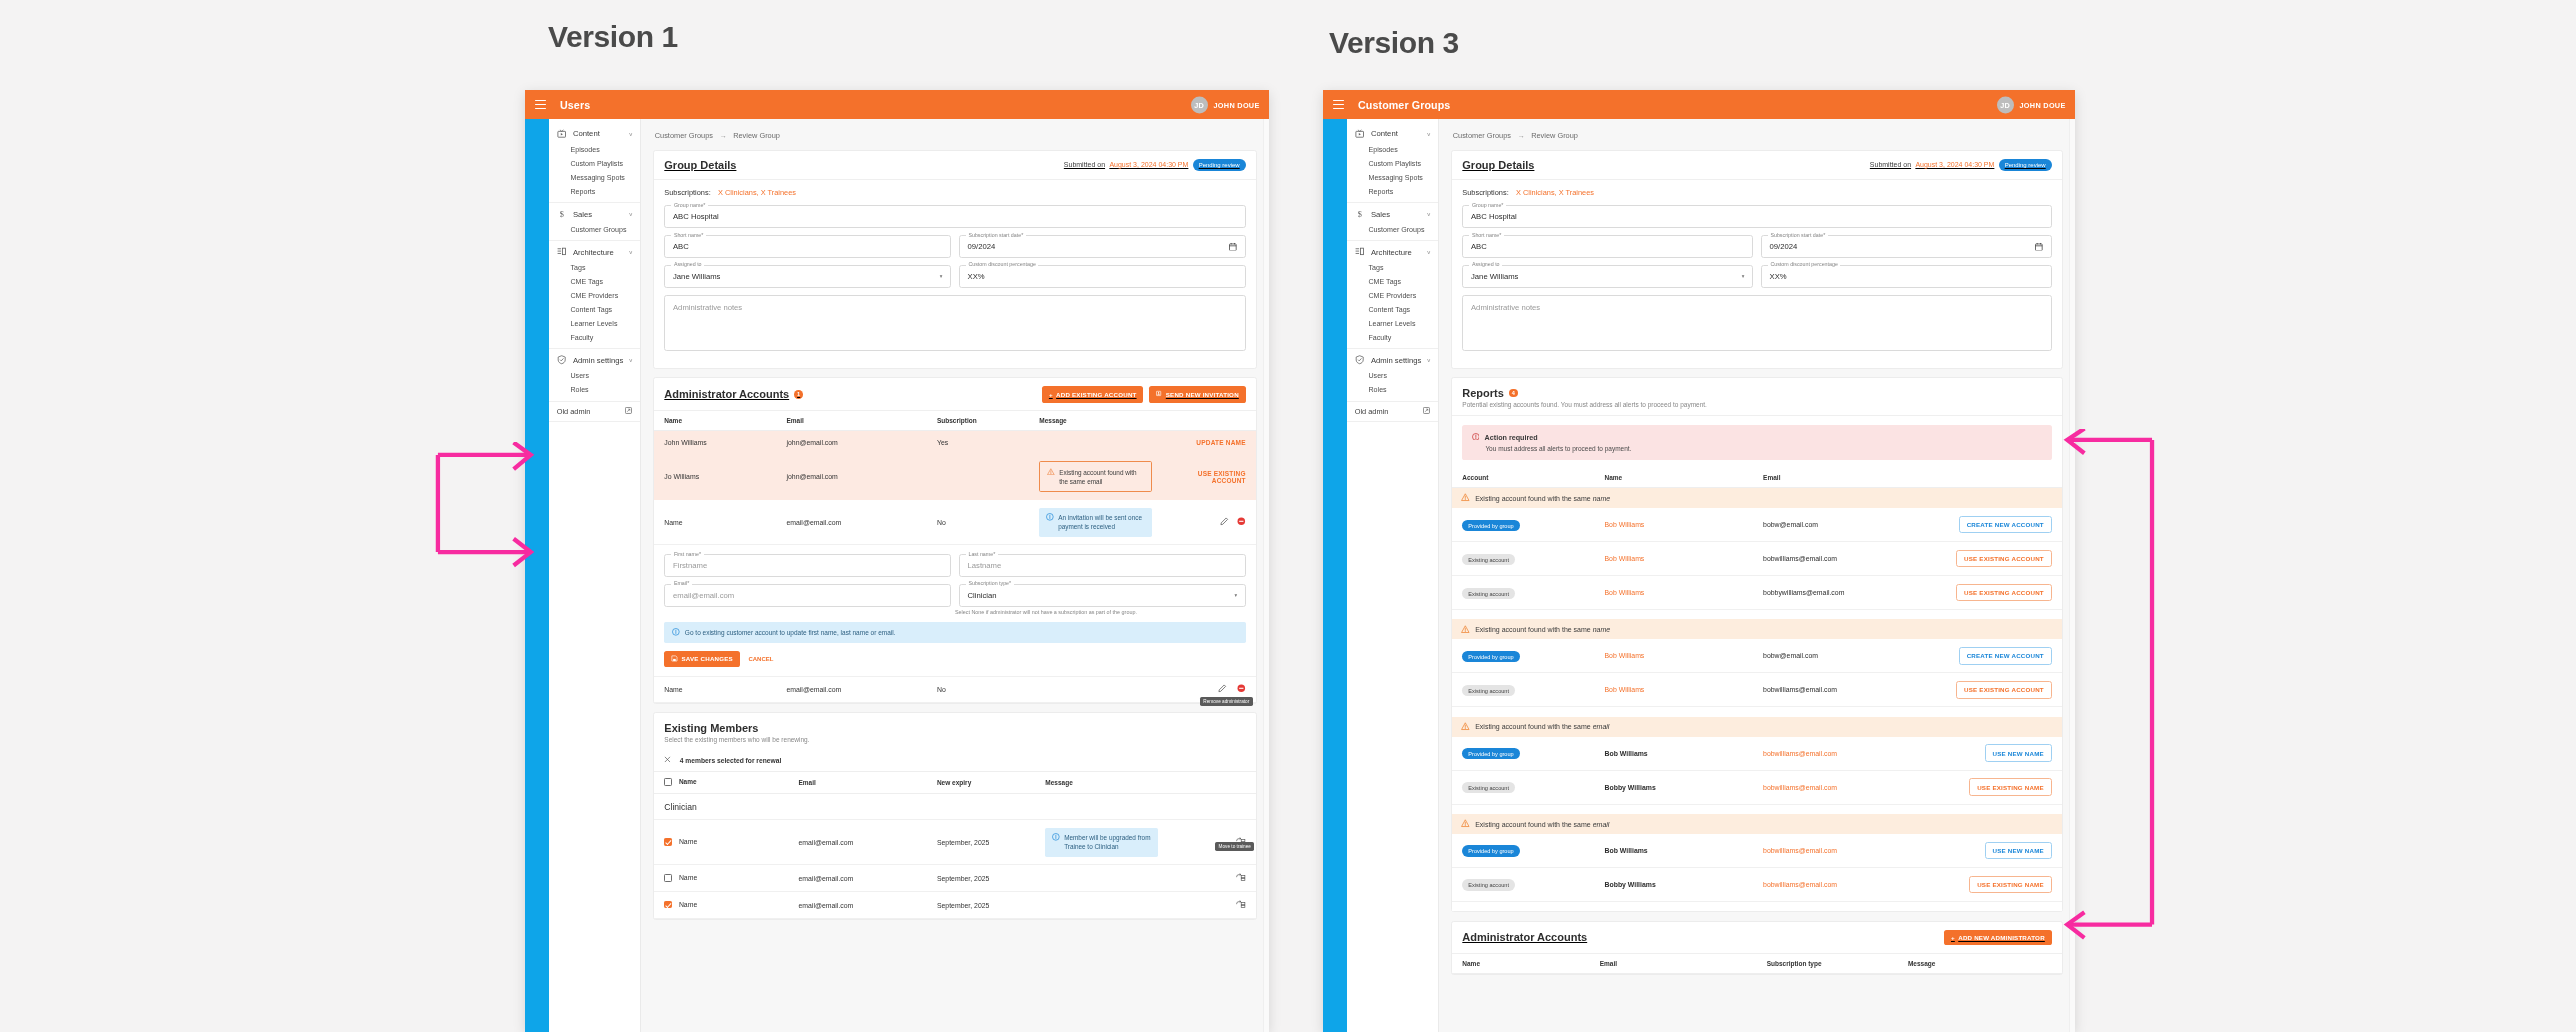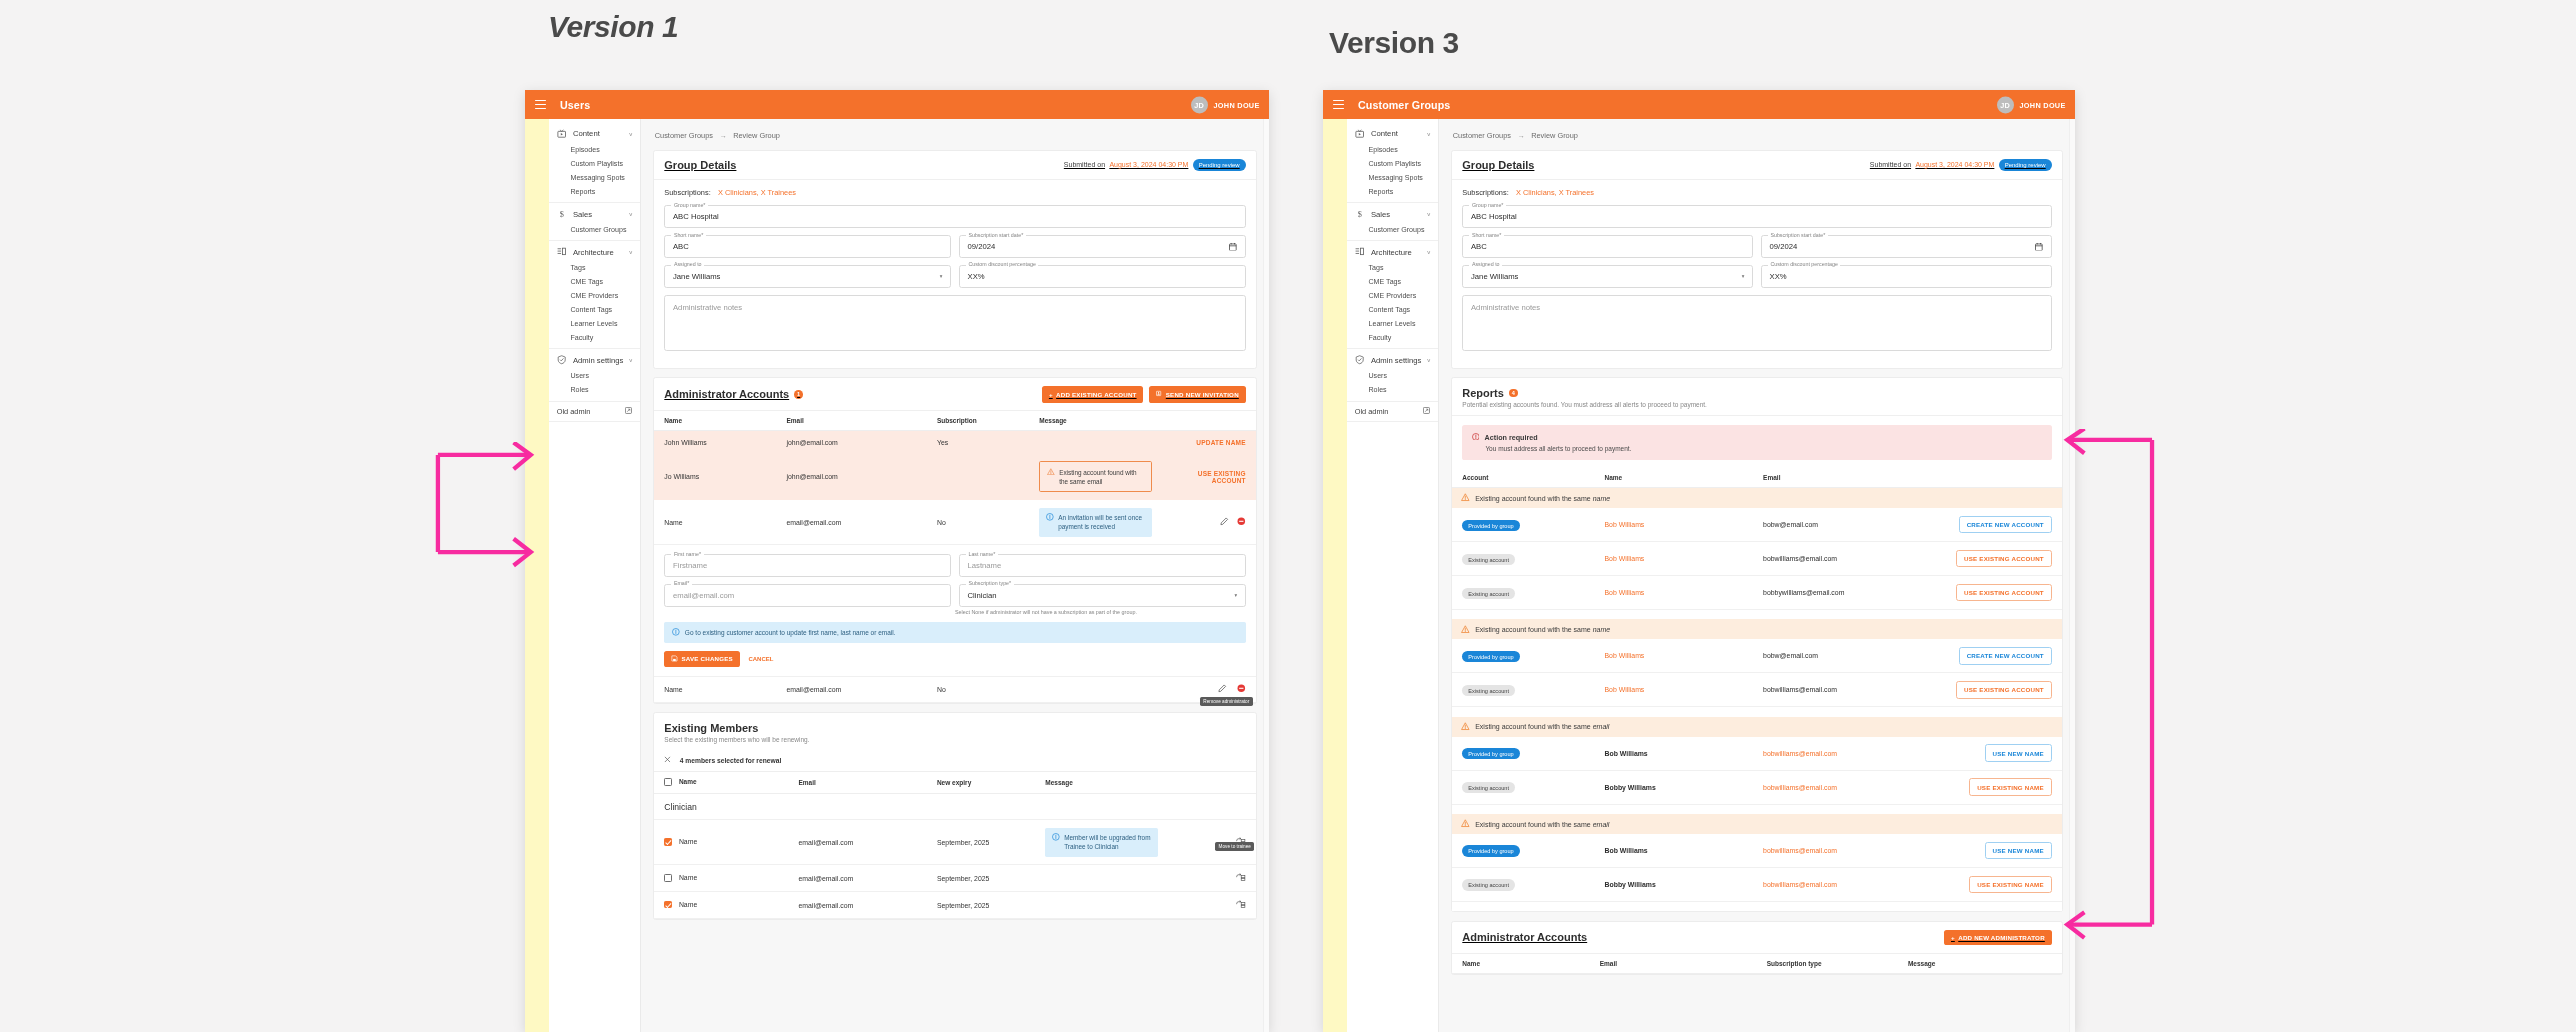--- a/index.html
+++ b/index.html
@@ -12,27 +12,27 @@
   .canvas { position: relative; width: 2576px; height: 1032px; background: #f4f3f3; }
 
   
   .version-title {
     position: absolute;
     font-size: 30px;
     font-weight: bold;
     color: #4a4a4a;
     letter-spacing: -0.4px;
   }
-  #v1-title { left: 548px; top: 10px; font-style: italic; }
+  #v1-title { left: 548px; top: 20px; }
   #v2-title { left: 1329px; top: 26px; }
 
   
   .app-window {
     position: absolute;
-    background: #fef9c3;
+    background: #0ea5e9;
     box-shadow: 0 2.6px 12px rgba(0,0,0,0.13);
     overflow: hidden;
   }
   #v1-window { left: 525px; top: 90px; width: 744px; height: 942px; }
   #v2-window { left: 1323px; top: 90px; width: 752px; height: 942px; }
 
   
   .topbar {
     height: 29px;
     background: #f4712b;

